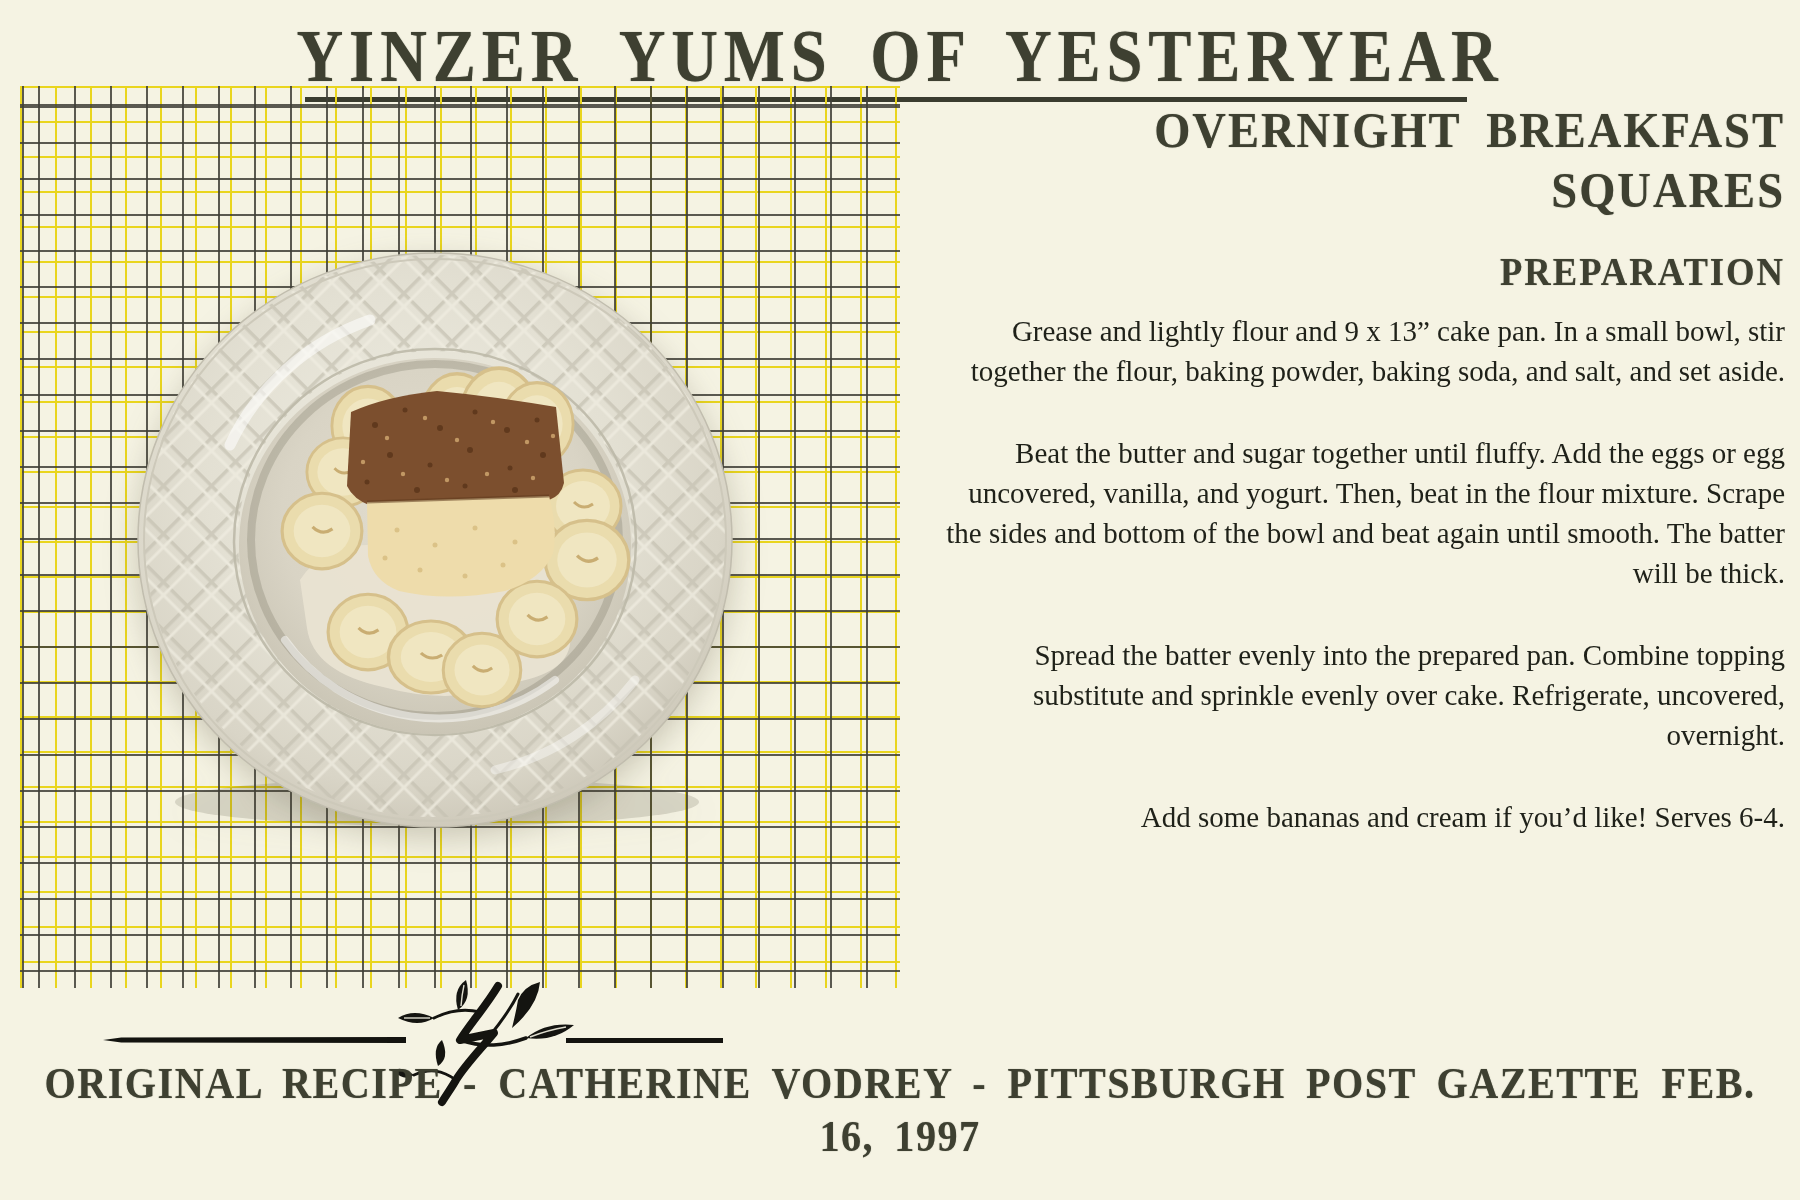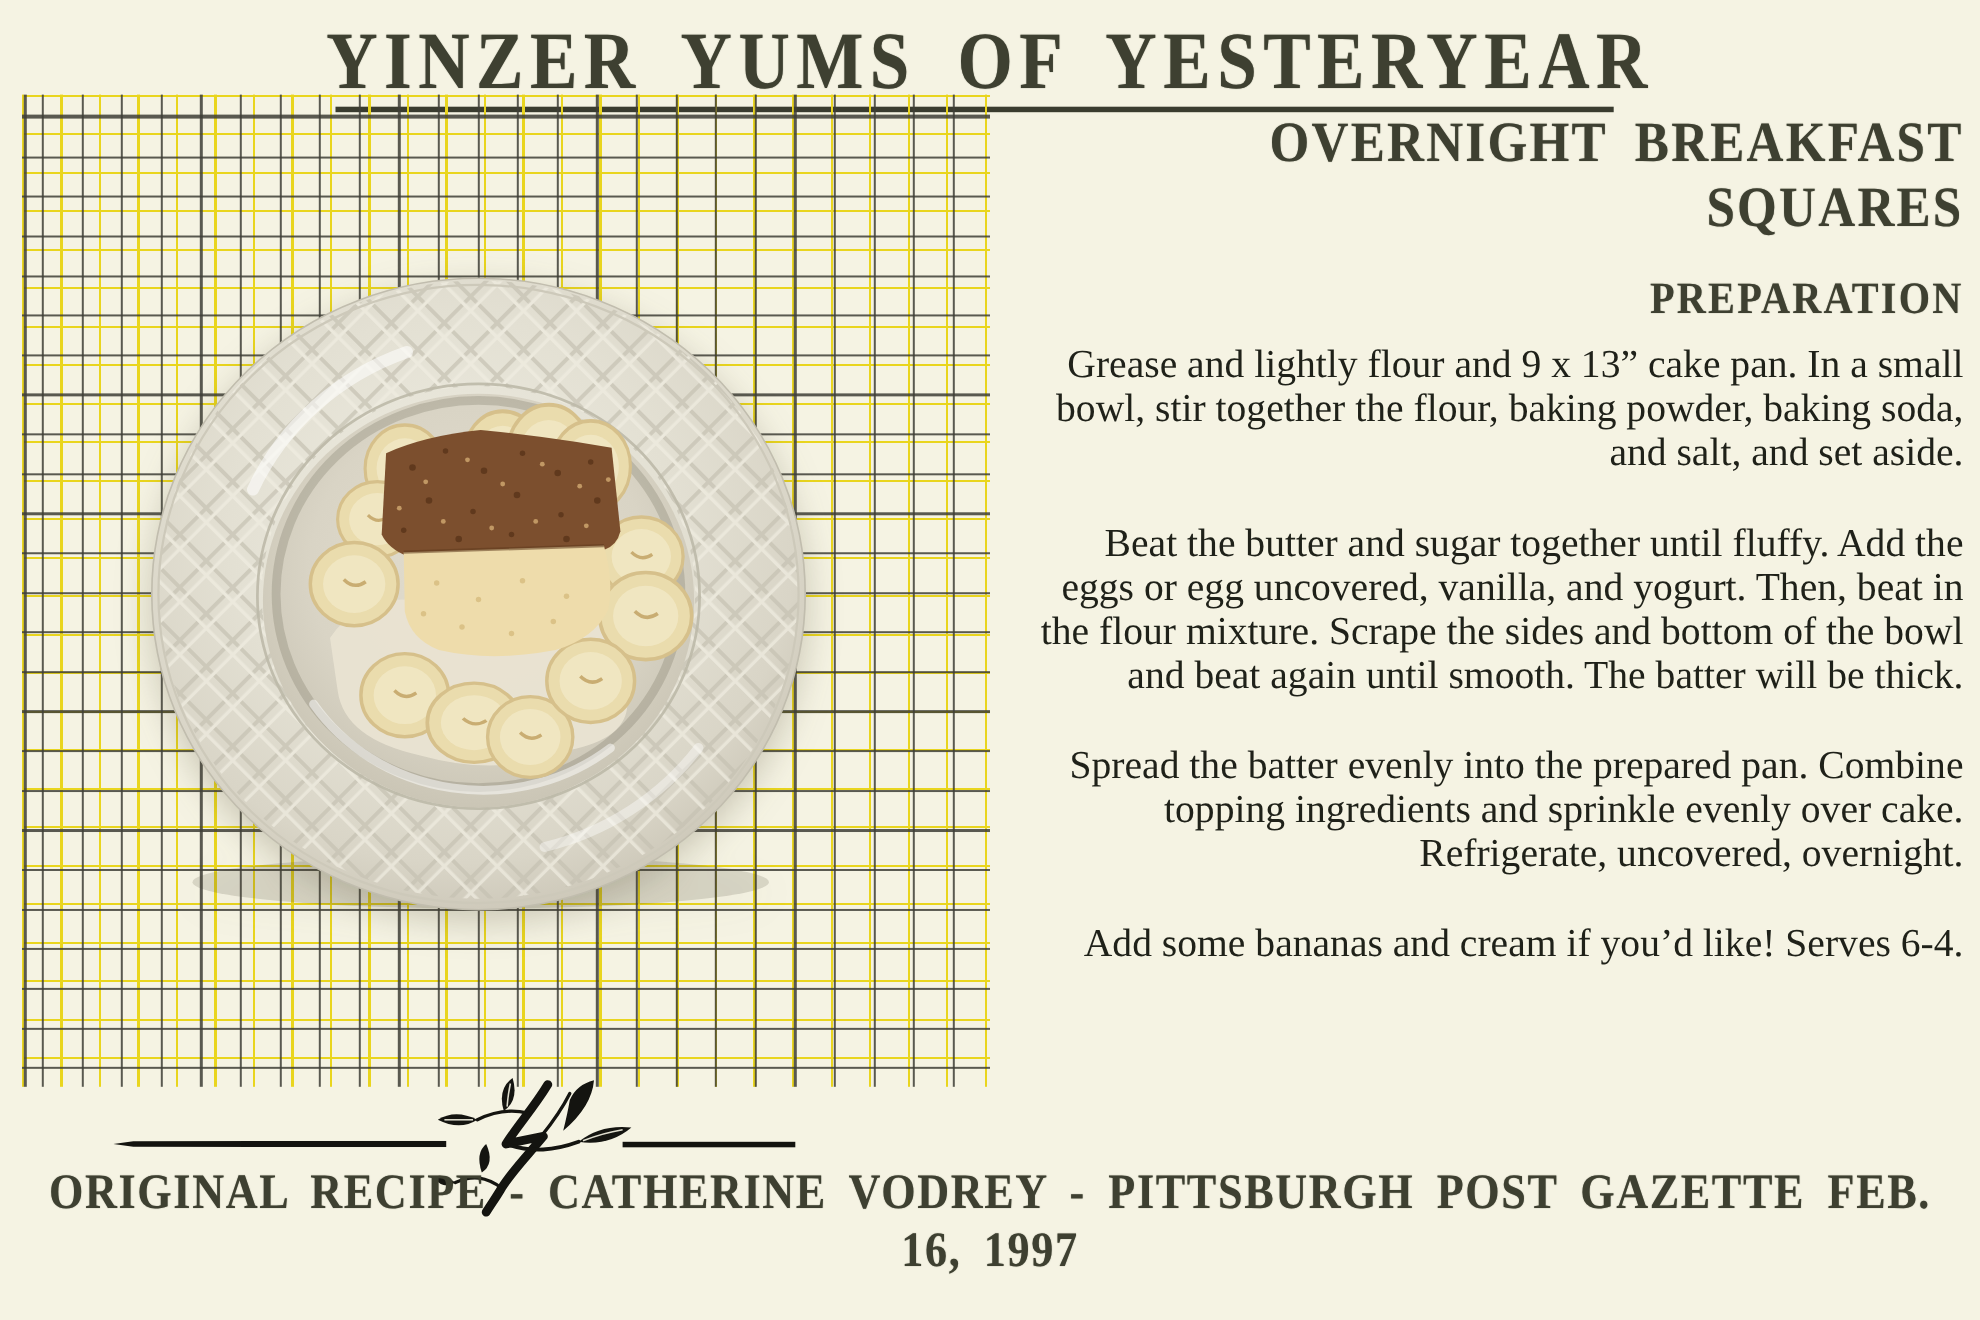--- a/index.html
+++ b/index.html
@@ -47,21 +47,21 @@
     transform:scale(.99,1.1);transform-origin:right top;
     text-shadow:0 0 1px rgba(62,64,49,.55);
   }
   .section-heading{
     margin:0 0 20px;font-size:37px;font-weight:700;color:#3e4031;
     letter-spacing:2px;
     transform:scale(.99,1.1);transform-origin:right top;
     text-shadow:0 0 1px rgba(62,64,49,.55);
   }
   .steps p{
-    margin:0 0 42px;font-size:36px;line-height:40px;color:#1f2119;text-align:right;
+    margin:0 0 42px;font-size:29px;line-height:40px;color:#1f2119;text-align:right;
   }
   .steps p:last-child{margin-bottom:0;}
   
   .rule-left{
     position:absolute;left:103px;top:1037px;width:303px;height:6px;background:#13130f;
     clip-path:polygon(0 50%,6% 10%,100% 0,100% 100%,6% 90%);
   }
   .rule-right{
     position:absolute;left:566px;top:1038px;width:157px;height:5px;background:#13130f;
   }
@@ -188,21 +188,21 @@
     </g>
   </svg>
 </div>
 
 <div class="right-col">
   <h2 class="recipe-title">OVERNIGHT BREAKFAST SQUARES</h2>
   <h3 class="section-heading">PREPARATION</h3>
   <div class="steps">
     <p>Grease and lightly flour and 9 x 13” cake pan. In a small bowl, stir together the flour, baking powder, baking soda, and salt, and set aside.</p>
     <p>Beat the butter and sugar together until fluffy. Add the eggs or egg uncovered, vanilla, and yogurt. Then, beat in the flour mixture. Scrape the sides and bottom of the bowl and beat again until smooth. The batter will be thick.</p>
-    <p>Spread the batter evenly into the prepared pan. Combine topping ingredients and sprinkle evenly over cake. Refrigerate, uncovered, overnight.</p>
+    <p>Spread the batter evenly into the prepared pan. Combine topping substitute and sprinkle evenly over cake. Refrigerate, uncovered, overnight.</p>
     <p>Add some bananas and cream if you’d like! Serves 6-4.</p>
   </div>
 </div>
 
 <div class="rule-left"></div>
 <div class="rule-right"></div>
 <div class="leaf-ornament">
   <svg width="190" height="130" viewBox="0 0 190 130">
     <g stroke="#141410" fill="none" stroke-linecap="round" stroke-linejoin="round">
 

